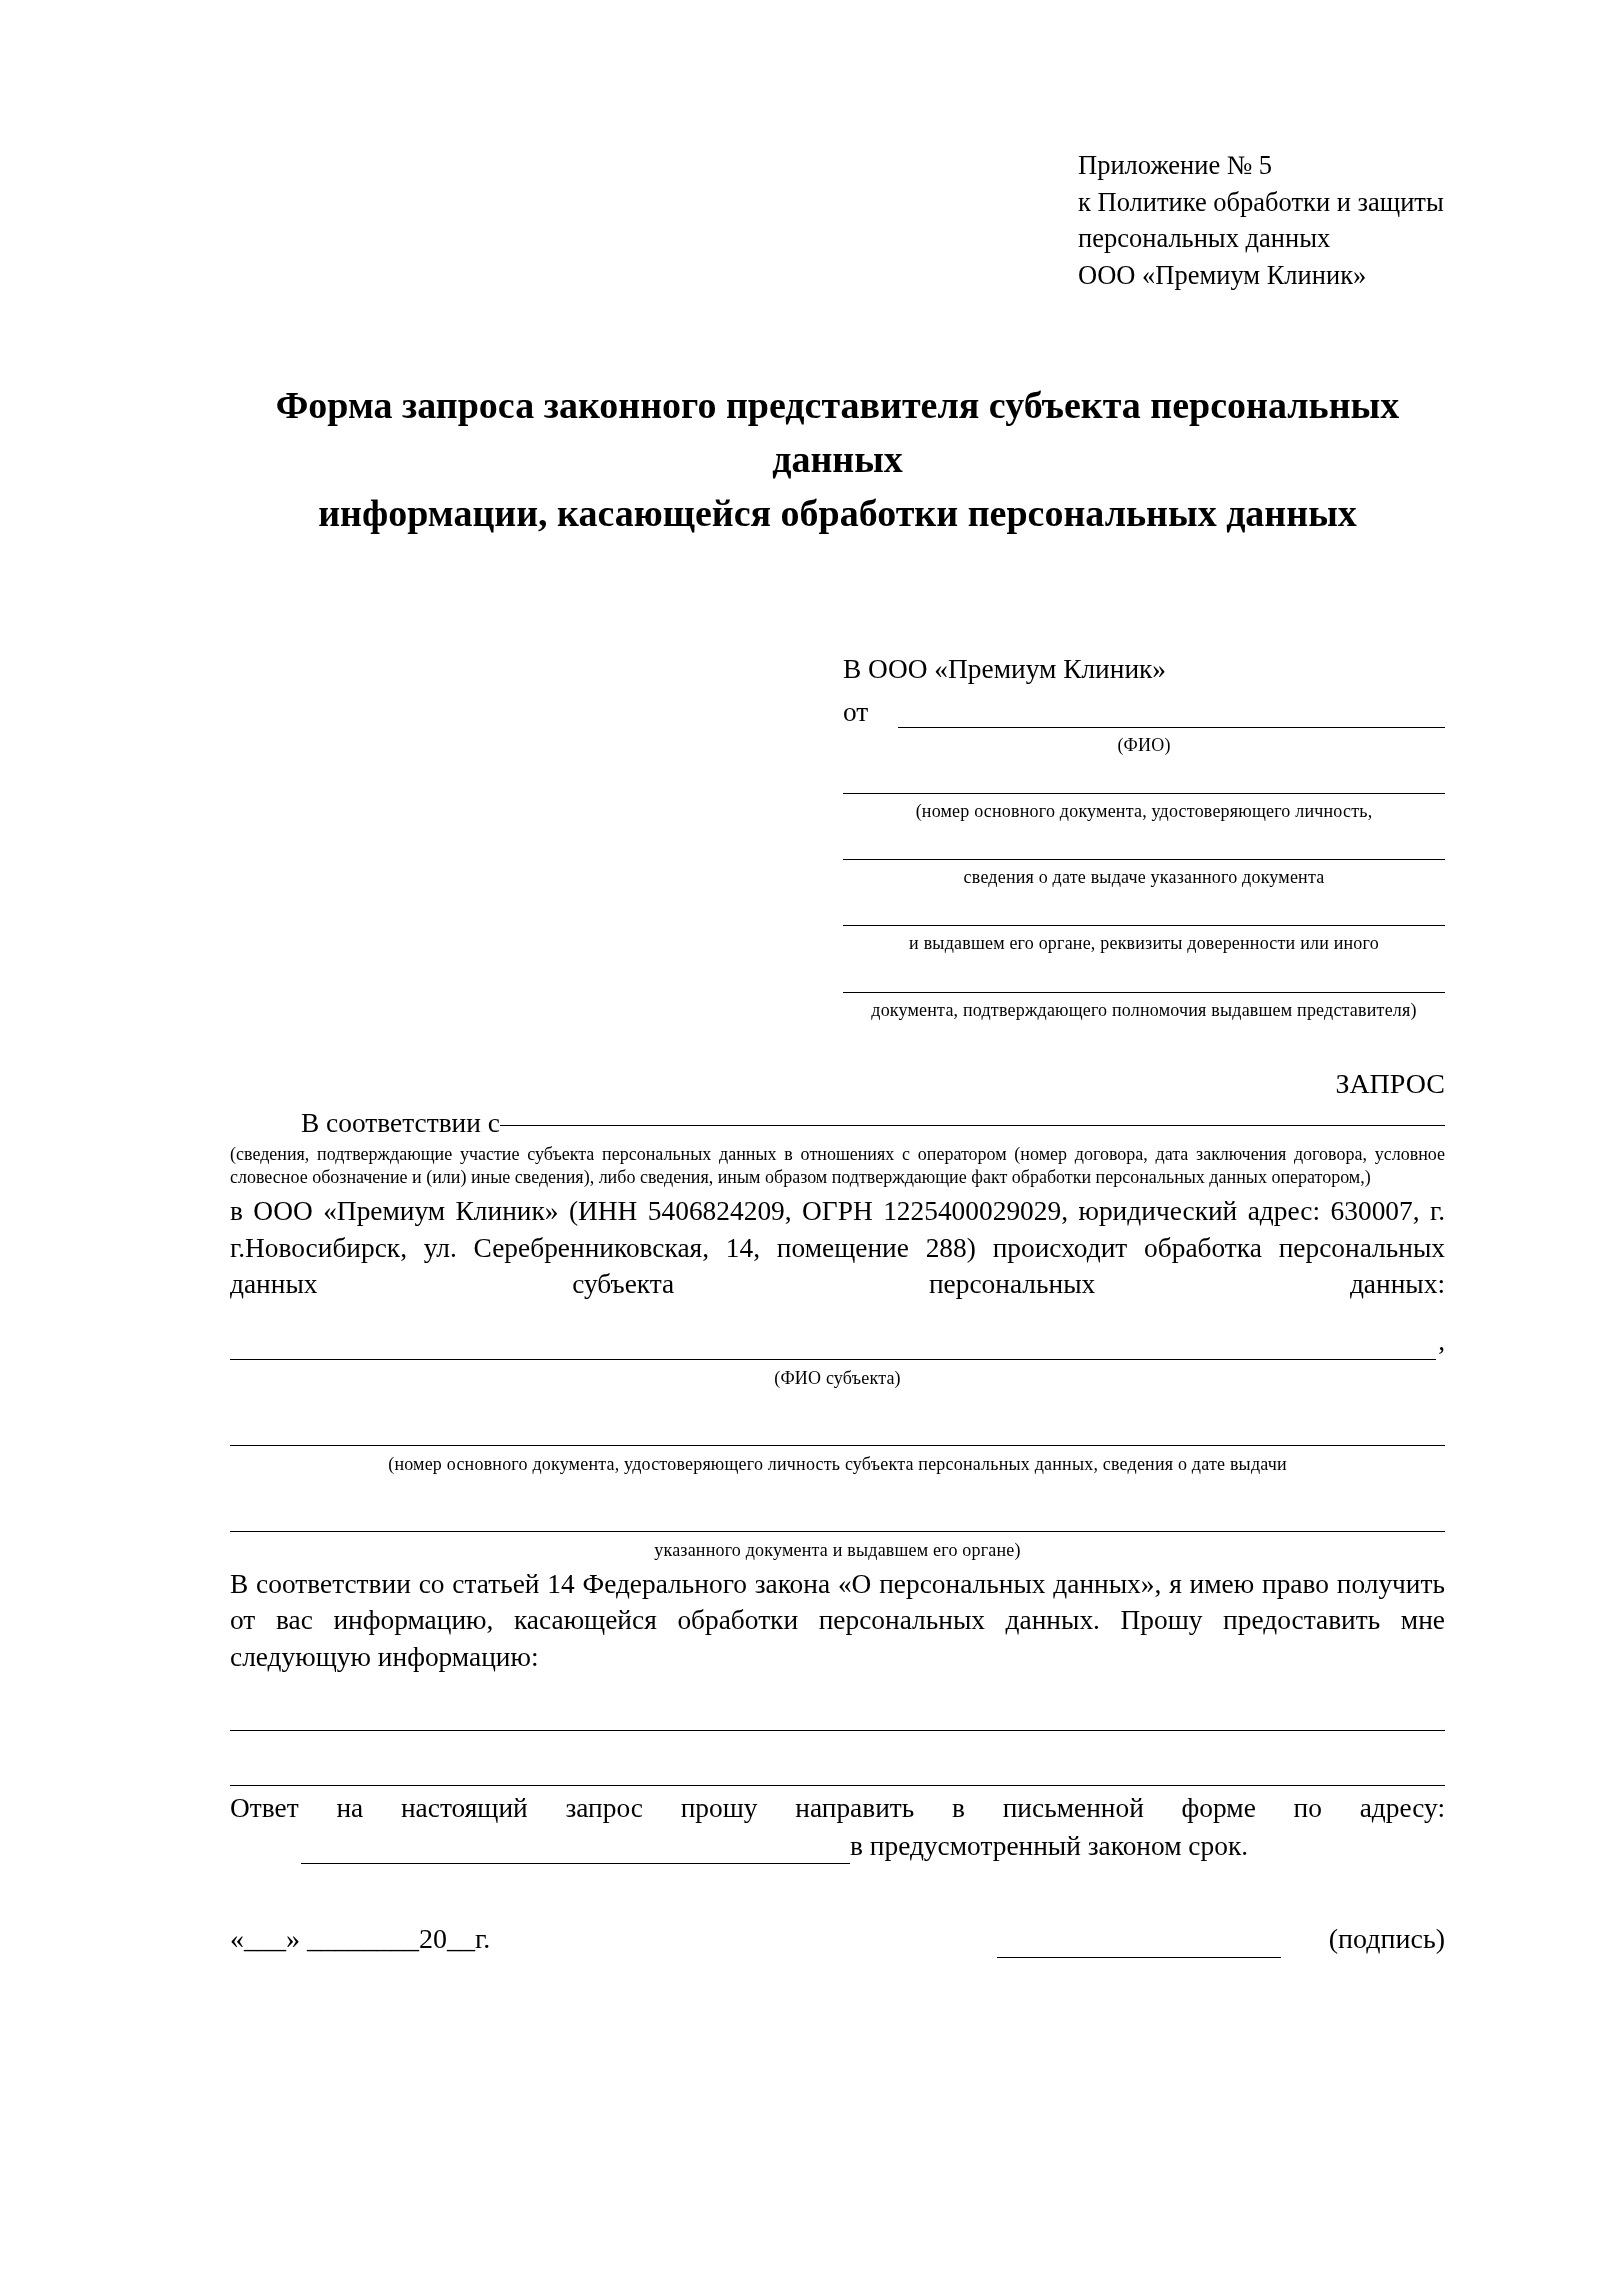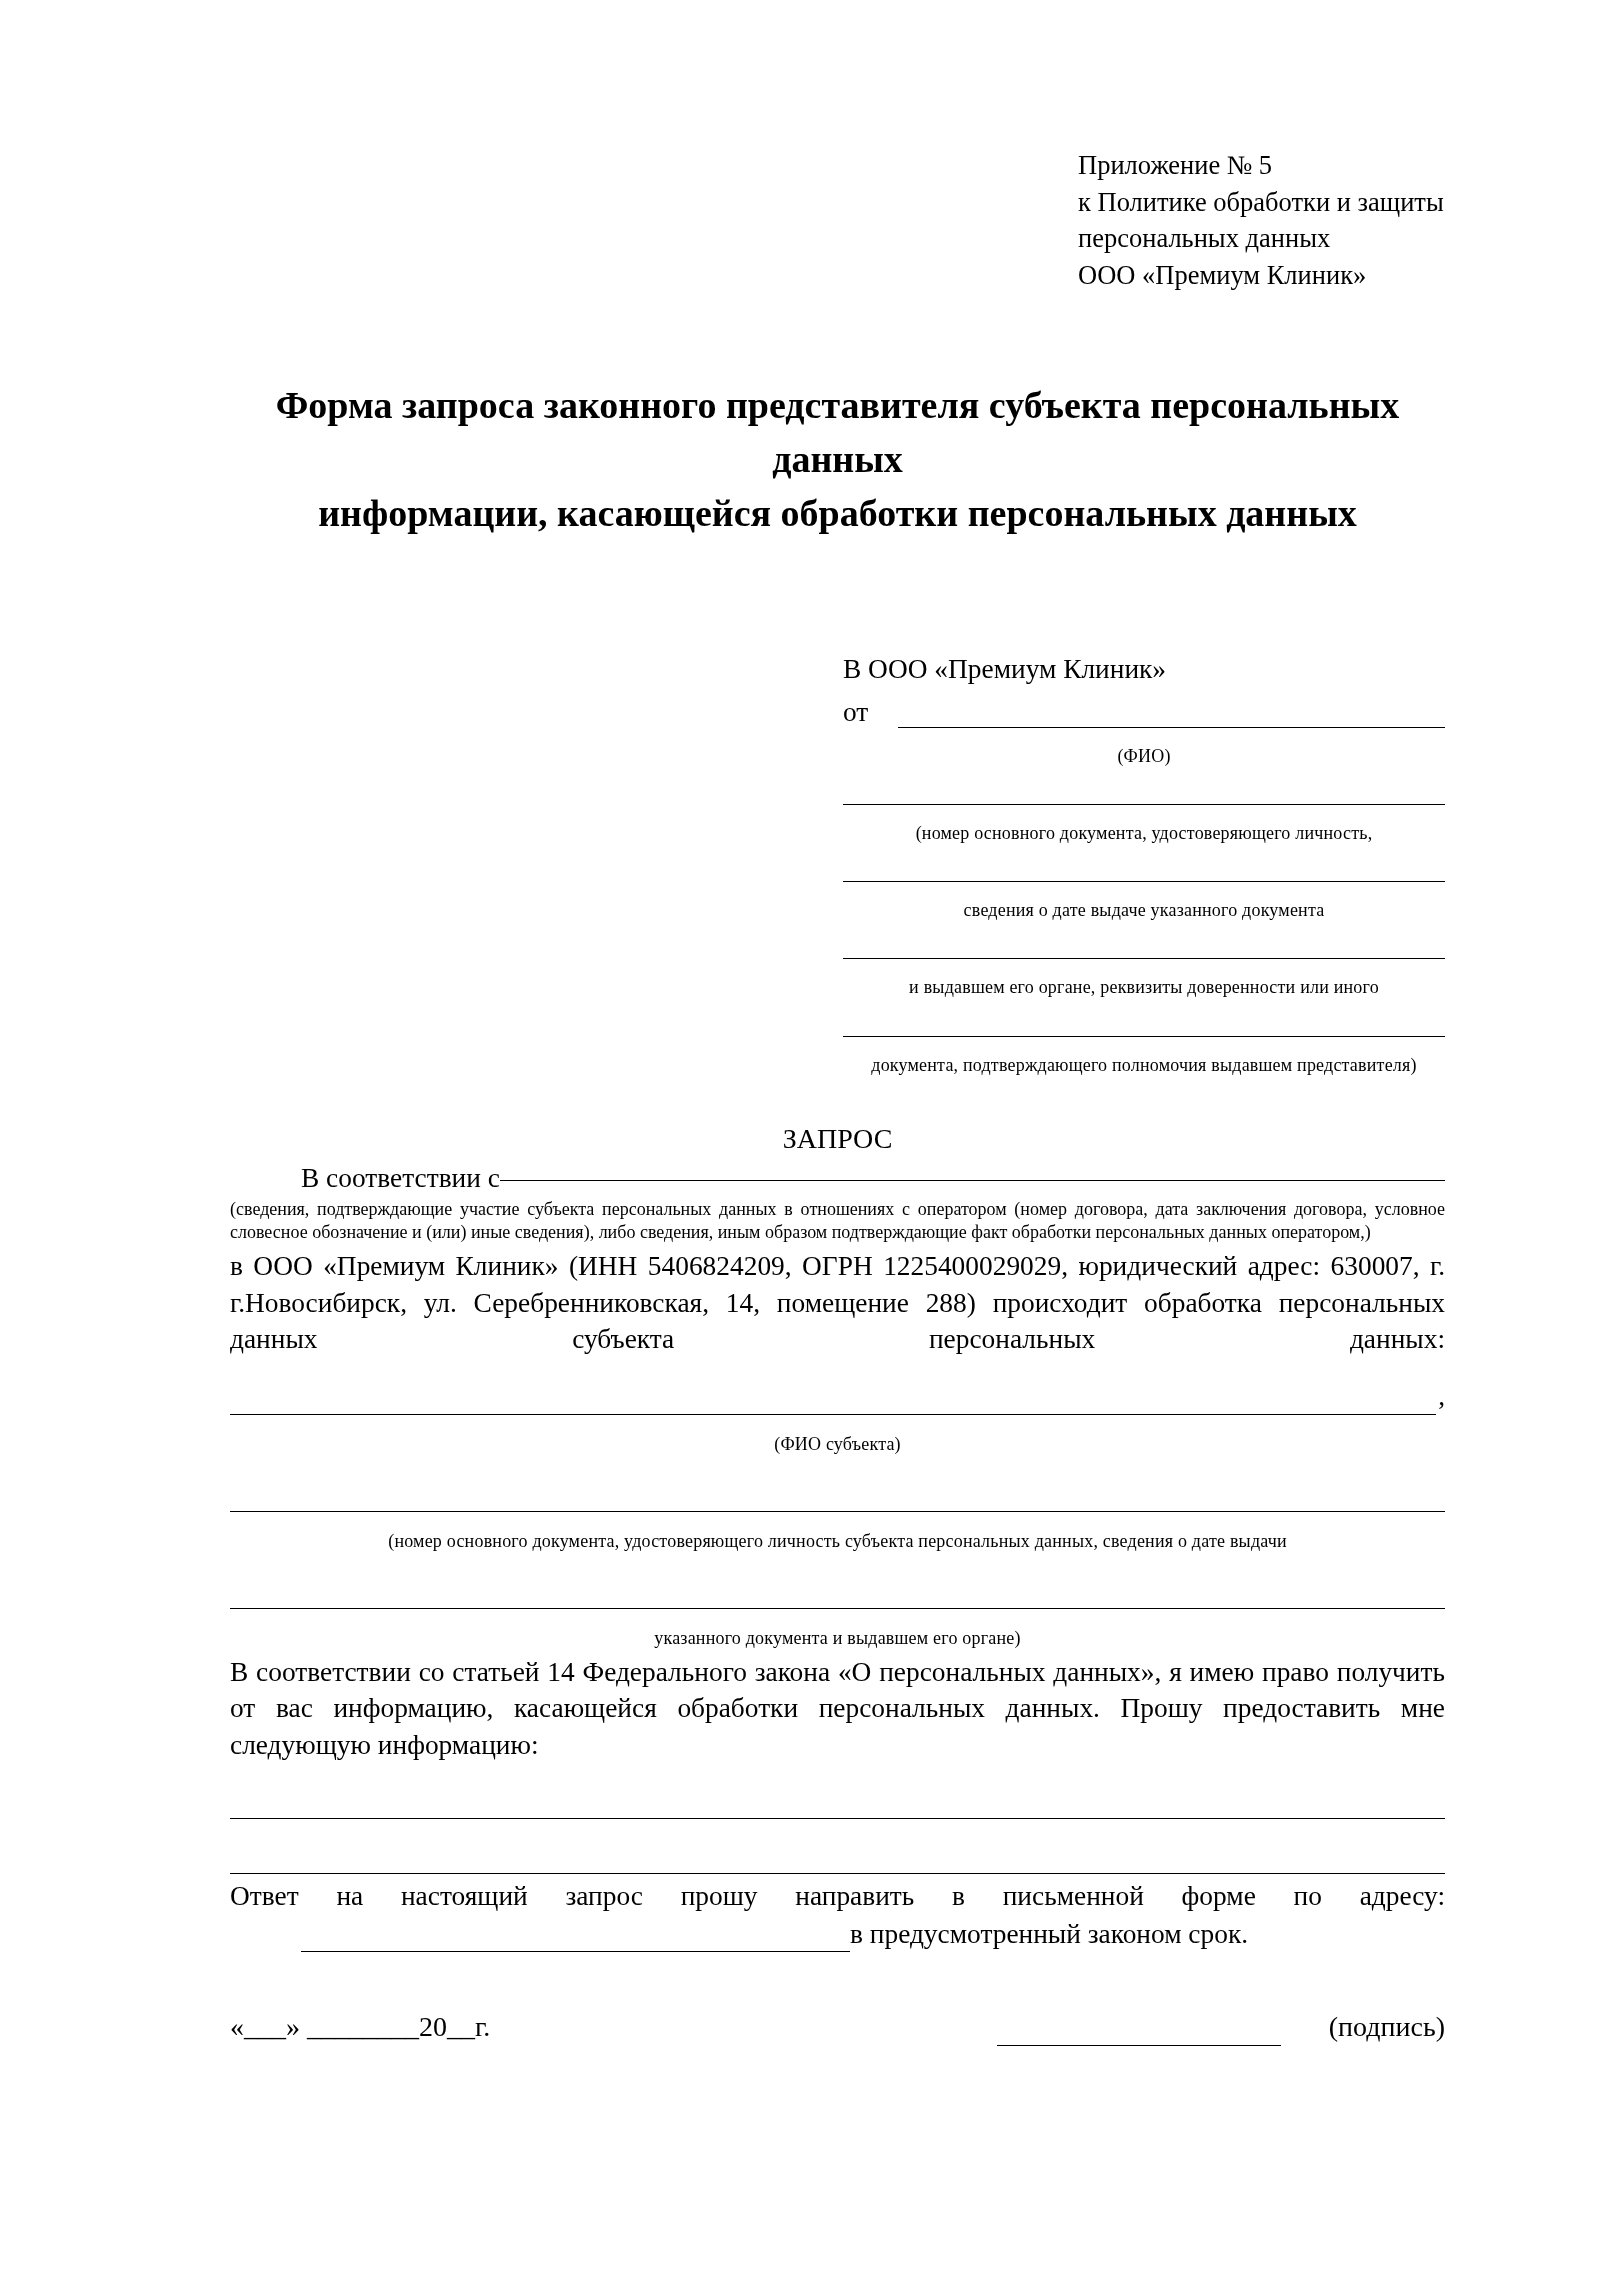--- a/index.html
+++ b/index.html
@@ -66,36 +66,36 @@
     padding-right: 5.9px;
   }
   .rule {
     border-bottom: 1.6px solid #000;
     flex: 1 1 auto;
     height: 19.6px;
   }
   .caption {
     font-size: 18px;
     text-align: center;
-    margin-top: 18px;
+    margin-top: 7px;
     letter-spacing: 0.2px;
   }
   .caption-line {
     margin-top: 17.6px;
   }
   .rule-full {
     border-bottom: 1.6px solid #000;
     height: 19.6px;
     width: 100%;
   }
 
   
   .zapros {
     margin-top: 47px;
-    text-align: center;
+    text-align: right;
     font-size: 28px;
   }
 
   .body-text {
     font-size: 27.4px;
     line-height: 1.3;
     text-align: justify;
   }
   .inline-rule-row {
     display: flex;

